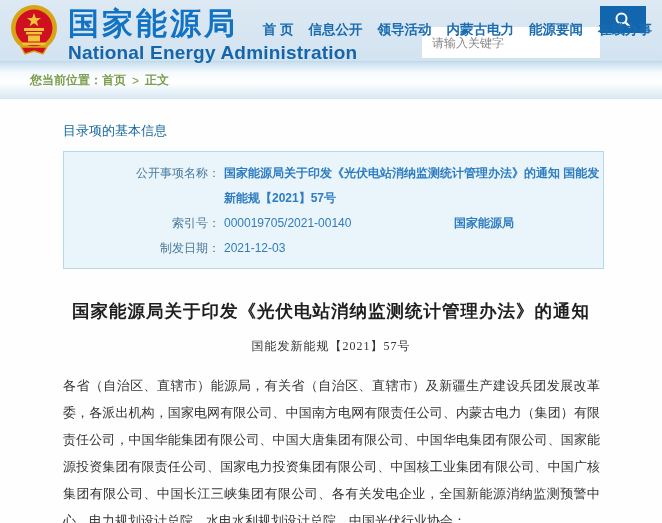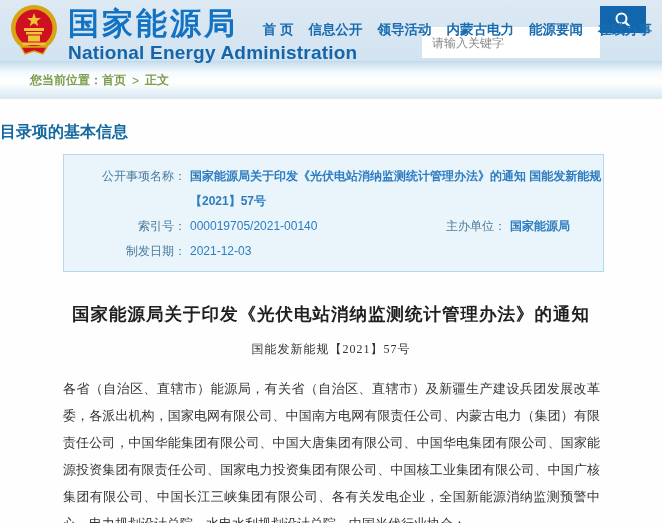--- a/index.html
+++ b/index.html
@@ -31,25 +31,25 @@
   .breadcrumb-band { height:37px;
     background:linear-gradient(#c7deee 0%, #f5fafd 28%, #ffffff 55%, #e7f1f8 82%, #d7e7f2 100%);
     display:flex; align-items:center; padding-left:30px;
     font-size:12px; font-weight:bold; color:#7d9c4e; }
   .breadcrumb-band a { color:#7d9c4e; text-decoration:none; cursor:pointer; }
   .crumb-sep { margin:0 6px; font-weight:normal; }
 
   
   .main { background:#fefefe; padding-top:23px; height:424px; }
 
-  .section-title { font-size:16px; font-weight:bold; color:#15689f; }
+  .section-title { margin-left:63px; font-size:13px; font-weight:normal; color:#15689f; }
 
   .info-box { margin:11px 58px 0 63px; background:#e9f4fb; border:1px solid #b5d9eb;
     padding:9px 0 7px; font-size:12px; }
-  .info-row { display:flex; line-height:25px; }
+  .info-row { display:flex; line-height:25px;padding-left:34px; }
   .info-label { width:122px; text-align:right; color:#49799c; flex:none; }
   .info-value { color:#2e7dc0; padding-left:4px; }
   .info-value.bold { font-weight:bold; }
   .col-index { width:230px; }
   .info-label.second { width:90px; }
 
   .doc-title { margin-top:30px; text-align:center; font-family:Liberation Mono, monospace;
     font-size:17.5px; font-weight:bold; color:#1f1f1f; letter-spacing:1px; }
   .doc-number { margin-top:15px; text-align:center; font-family:"Liberation Serif", serif;
     font-size:12px; color:#333; letter-spacing:1px; }
@@ -110,21 +110,20 @@
   <div class="section-title">目录项的基本信息</div>
 
   <div class="info-box">
     <div class="info-row">
       <span class="info-label">公开事项名称：</span>
       <span class="info-value bold">国家能源局关于印发《光伏电站消纳监测统计管理办法》的通知 国能发新能规【2021】57号</span>
     </div>
     <div class="info-row">
       <span class="info-label">索引号：</span>
       <span class="info-value col-index">000019705/2021-00140</span>
-      <span class="info-label second">主办单位：</span>
       <span class="info-value bold">国家能源局</span>
     </div>
     <div class="info-row">
       <span class="info-label">制发日期：</span>
       <span class="info-value">2021-12-03</span>
     </div>
   </div>
 
   <div class="doc-title">国家能源局关于印发《光伏电站消纳监测统计管理办法》的通知</div>
   <div class="doc-number">国能发新能规【2021】57号</div>

